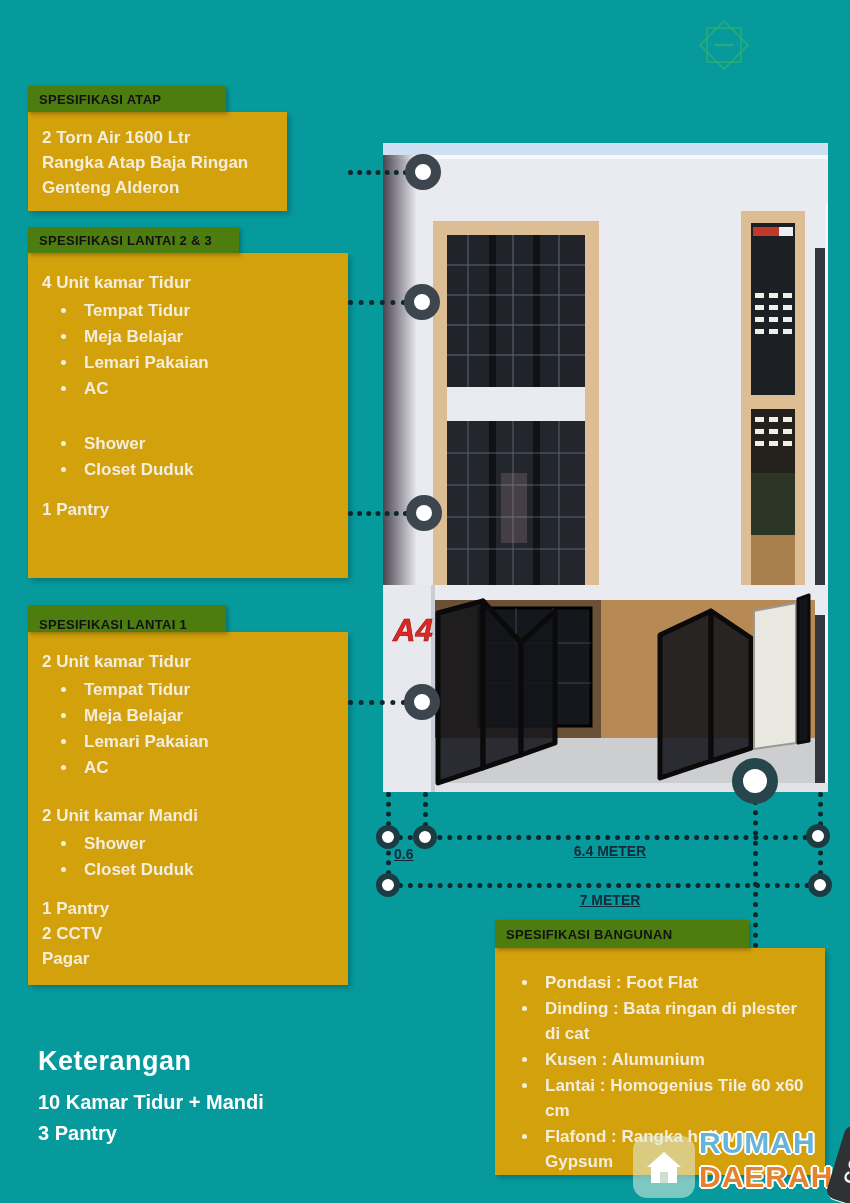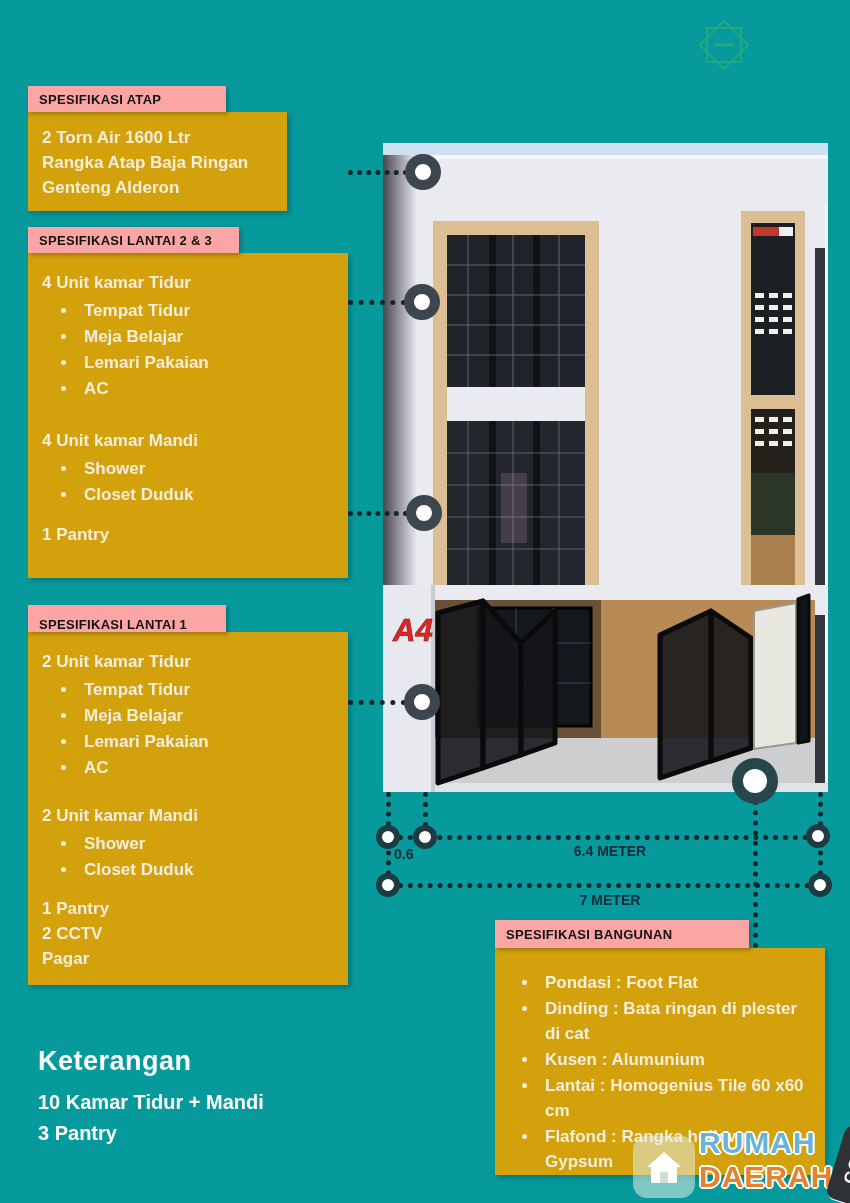--- a/index.html
+++ b/index.html
@@ -1,37 +1,37 @@
 <!DOCTYPE html>
 <html><head>
 <meta charset="utf-8">
 <style>
   html,body{margin:0;padding:0;}
   body{width:850px;height:1203px;position:relative;overflow:hidden;
        font-family:"Liberation Sans",sans-serif;background:#069a9d;}
   .abs{position:absolute;}
   
-  .tab{position:absolute;background:#fca5a5;color:#121212;font-size:13px;font-weight:800;
+  .tab{position:absolute;background:#4d7c0f;color:#121212;font-size:13px;font-weight:800;
        letter-spacing:.3px;display:flex;align-items:center;padding-left:11px;
        box-shadow:2px 2px 4px rgba(0,0,0,.28);z-index:6;}
   .specbox{position:absolute;background:#d2a10c;color:#f5eedd;font-weight:700;
        box-shadow:3px 3px 5px rgba(0,0,0,.22);z-index:5;padding:14px 12px 0 14px;
        font-size:17px;line-height:25px;box-sizing:border-box;}
   .specbox .title{font-weight:700;}
   .specbox ul{margin:3px 0 0 0;padding-left:36px;list-style:disc;}
   .specbox li{margin:0 0 1px 0;padding-left:6px;}
   .gap{height:26px;}
   
   .dot-h{position:absolute;height:0;border-top:5px dotted #0e272b;z-index:4;}
   .dot-v{position:absolute;width:0;border-left:5px dotted #0e272b;z-index:4;}
   .node{position:absolute;border-radius:50%;background:#fff;z-index:7;box-sizing:border-box;}
   .node-big{width:36px;height:36px;border:10px solid #3d464e;}
   .node-huge{width:46px;height:46px;border:11px solid #27464c;}
   .node-small{width:24px;height:24px;border:6px solid #1d3b40;}
-  .mlabel{position:absolute;color:#132b3a;font-size:14px;font-weight:800;z-index:6;}
+  .mlabel{position:absolute;color:#132b3a;font-size:14px;font-weight:800;z-index:6;text-decoration:underline;}
   
   .ket{position:absolute;left:38px;top:1046px;color:#ffffff;z-index:6;}
   .ket .t{font-size:27px;font-weight:800;letter-spacing:.5px;margin-bottom:10px;}
   .ket .l{font-size:20px;font-weight:800;line-height:31px;}
   
   .logo{position:absolute;left:633px;top:1128px;z-index:9;display:flex;align-items:flex-start;}
   .logo-tile{width:62px;height:62px;margin-top:8px;border-radius:14px;
        background:rgba(225,238,226,.55);display:flex;align-items:center;justify-content:center;}
   .logo-words{margin-left:4px;line-height:30px;}
   .w1{font-size:30px;font-weight:700;letter-spacing:1px;color:#68b3d8;
@@ -207,21 +207,20 @@
 </div>
 <div class="specbox" style="left:28px;top:253px;width:320px;height:325px;padding-top:17px;">
   <div class="title">4 Unit kamar Tidur</div>
   <ul>
     <li>Tempat Tidur</li>
     <li>Meja Belajar</li>
     <li>Lemari Pakaian</li>
     <li>AC</li>
   </ul>
   <div class="gap"></div>
-  <div class="title">4 Unit kamar Mandi</div>
   <ul>
     <li>Shower</li>
     <li>Closet Duduk</li>
   </ul>
   <div style="height:14px;"></div>
   <div>1 Pantry</div>
 </div>
 
 <div class="tab" style="left:28px;top:605px;width:187px;height:27px;align-items:flex-end;">
   <span>SPESIFIKASI LANTAI 1</span>

